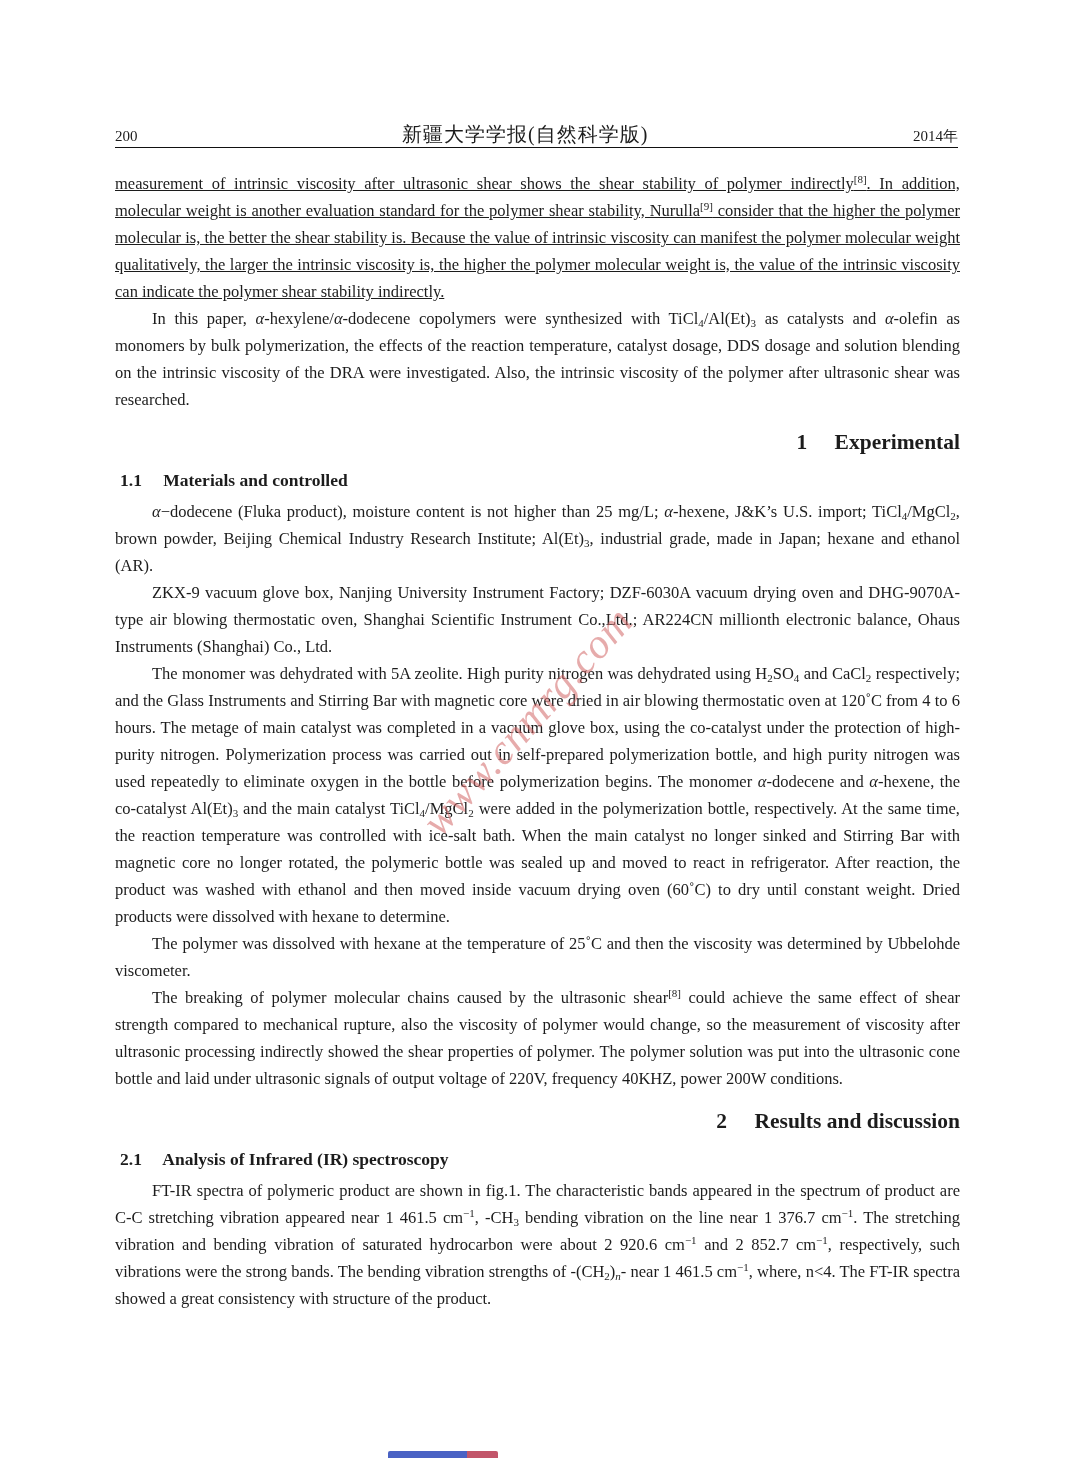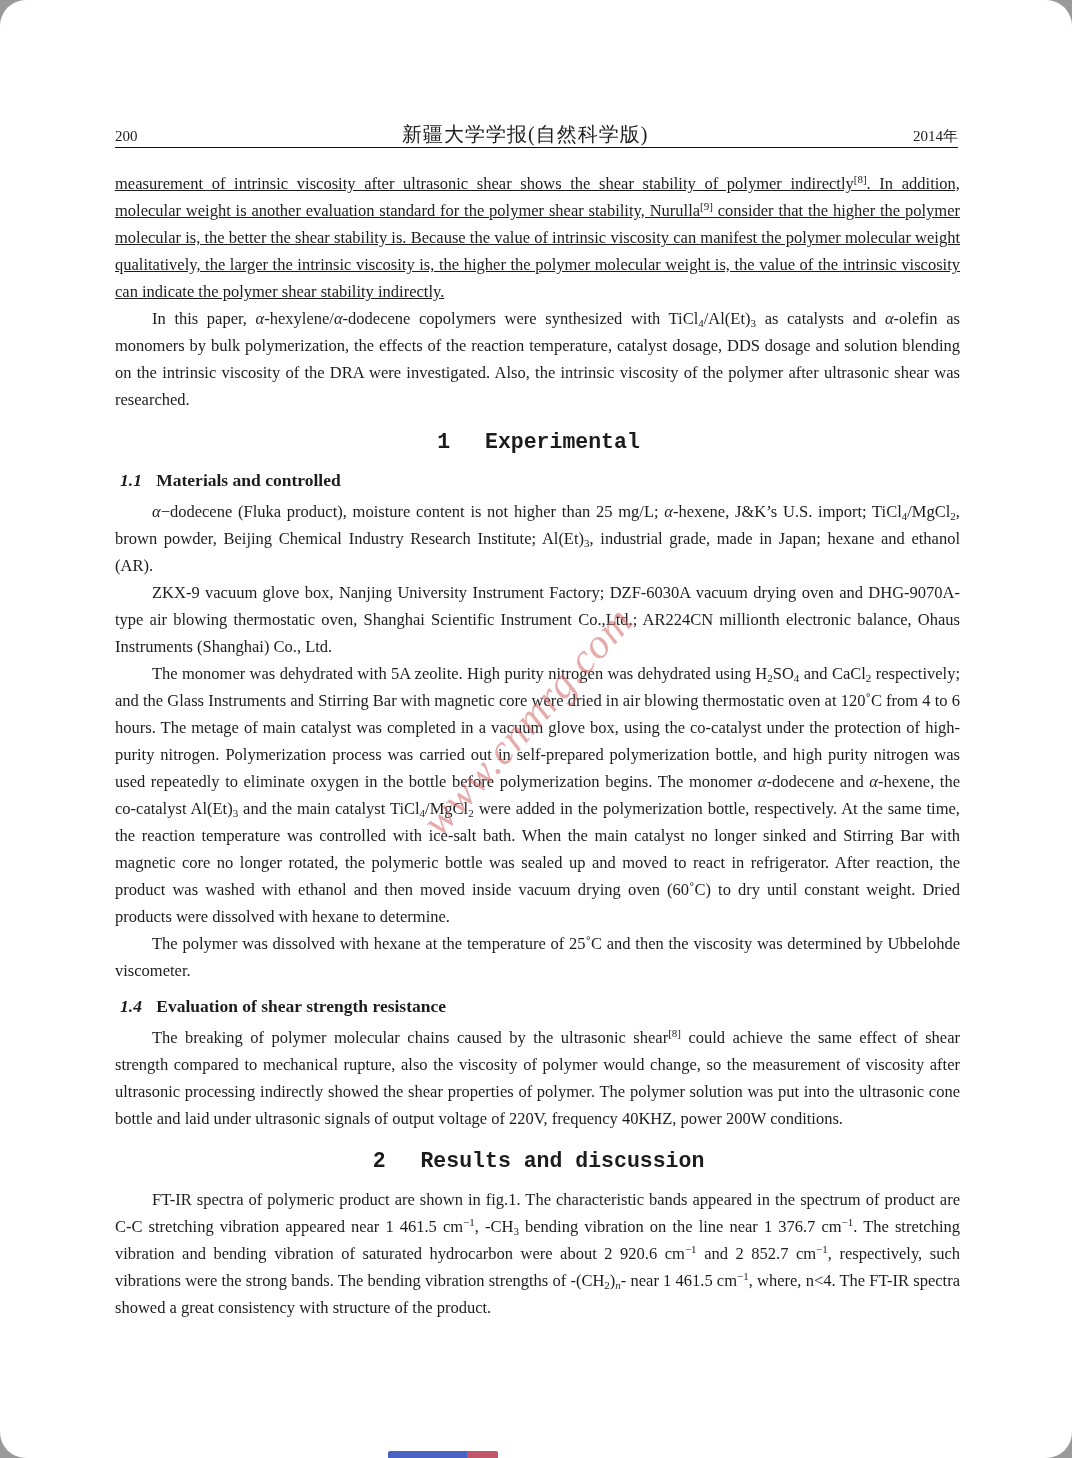--- a/index.html
+++ b/index.html
@@ -8,21 +8,20 @@
     width: 1072px; height: 1458px;
     font-family: "Liberation Serif", serif;
     position: relative;
   }
   .page {
     position: absolute; inset: 0;
     width: 1072px; height: 1458px;
     background: #ffffff;
     overflow: hidden;
     color: #1c1c1c;
-    border-radius: 26px;
   }
   
   .page-header {
     position: absolute;
     top: 121px; left: 115px; right: 114px;
     display: flex; justify-content: space-between; align-items: baseline;
     font-size: 15px;
   }
   .hdr-center { font-size: 20px; letter-spacing: 1px; }
   .header-rule {
@@ -39,29 +38,29 @@
     line-height: 27px;
     text-align: justify;
   }
   .para { text-indent: 37px; }
   .para.no-indent { text-indent: 0; text-decoration: underline; }
   sup { font-size: 11px; line-height: 0; position: relative; top: -6px; vertical-align: baseline; }
   sub { font-size: 11px; line-height: 0; position: relative; top: 3px;  vertical-align: baseline; }
   h1.sec {
     font-size: 21.5px; font-weight: bold;
     margin: 15px 0 11px 2px;
-    text-align: center; line-height: 28px; font-family: Liberation Mono, monospace;
+    text-align: right; line-height: 28px;
   }
   h1.sec .sec-num { display: inline-block; margin-right: 22px; }
   h2.subsec {
     font-size: 17.5px; font-weight: bold;
     margin: 9px 0 5px 5px;
     text-align: left; line-height: 26px;
   }
-  h2.subsec .subsec-num { display: inline-block; margin-right: 10px; font-style: italic; }
+  h2.subsec .subsec-num { display: inline-block; margin-right: 17px; }
   
   .watermark {
     position: absolute;
     left: 430px; top: 805px;
     transform: rotate(-48deg);
     transform-origin: left center;
     font-size: 42px;
     font-style: italic;
     letter-spacing: 1px;
     color: rgba(210, 102, 102, 0.55);
@@ -103,31 +102,31 @@
       <span class="subsec-num">1.1</span>
       <span class="subsec-title">Materials and controlled</span>
     </h2>
     <p class="para"><i>α</i>−dodecene (Fluka product), moisture content is not higher than 25 mg/L; <i>α</i>-hexene, J&amp;K’s U.S. import; TiCl<sub>4</sub>/MgCl<sub>2</sub>, brown powder, Beijing Chemical Industry Research Institute; Al(Et)<sub>3</sub>, industrial grade, made in Japan; hexane and ethanol (AR).</p>
     <p class="para">ZKX-9 vacuum glove box, Nanjing University Instrument Factory; DZF-6030A vacuum drying oven and DHG-9070A-type air blowing thermostatic oven, Shanghai Scientific Instrument Co.,Ltd.; AR224CN millionth electronic balance, Ohaus Instruments (Shanghai) Co., Ltd.</p>
 
     <p class="para">The monomer was dehydrated with 5A zeolite.  High purity nitrogen was dehydrated using H<sub>2</sub>SO<sub>4</sub> and CaCl<sub>2</sub> respectively; and the Glass Instruments and Stirring Bar with magnetic core were dried in air blowing thermostatic oven at 120˚C from 4 to 6 hours.  The metage of main catalyst was completed in a vacuum glove box, using the co-catalyst under the protection of high-purity nitrogen.  Polymerization process was carried out in self-prepared polymerization bottle, and high purity nitrogen was used repeatedly to eliminate oxygen in the bottle before polymerization begins. The monomer <i>α</i>-dodecene and <i>α</i>-hexene, the co-catalyst Al(Et)<sub>3</sub> and the main catalyst TiCl<sub>4</sub>/MgCl<sub>2</sub> were added in the polymerization bottle, respectively.  At the same time, the reaction temperature was controlled with ice-salt bath. When the main catalyst no longer sinked and Stirring Bar with magnetic core no longer rotated, the polymeric bottle was sealed up and moved to react in refrigerator.  After reaction, the product was washed with ethanol and then moved inside vacuum drying oven (60˚C) to dry until constant weight. Dried products were dissolved with hexane to determine.</p>
 
     <p class="para">The polymer was dissolved with hexane at the temperature of 25˚C and then the viscosity was determined by Ubbelohde viscometer.</p>
 
-    <h2 class="subsec">
-      <span class="subsec-num">1.4</span>
-      <span class="subsec-title">Evaluation of shear strength resistance</span>
-    </h2>
     <p class="para">The breaking of polymer molecular chains caused by the ultrasonic shear<sup>[8]</sup> could achieve the same effect of shear strength compared to mechanical rupture, also the viscosity of polymer would change, so the measurement of viscosity after ultrasonic processing indirectly showed the shear properties of polymer.  The polymer solution was put into the ultrasonic cone bottle and laid under ultrasonic signals of output voltage of 220V, frequency 40KHZ, power 200W conditions.</p>
 
     <h1 class="sec">
       <span class="sec-num">2</span>
       <span class="sec-title">Results and discussion</span>
     </h1>
 
+    <h2 class="subsec">
+      <span class="subsec-num">2.1</span>
+      <span class="subsec-title">Analysis of Infrared (IR) spectroscopy</span>
+    </h2>
     <p class="para">FT-IR spectra of polymeric product are shown in fig.1.  The characteristic bands appeared in the spectrum of product are C-C stretching vibration appeared near 1 461.5 cm<sup>−1</sup>, -CH<sub>3</sub> bending vibration on the line near 1 376.7 cm<sup>−1</sup>. The stretching vibration and bending vibration of saturated hydrocarbon were about 2 920.6 cm<sup>−1</sup> and 2 852.7 cm<sup>−1</sup>, respectively, such vibrations were the strong bands.  The bending vibration strengths of -(CH<sub>2</sub>)<sub><i>n</i></sub>- near 1 461.5 cm<sup>−1</sup>, where, n&lt;4. The FT-IR spectra showed a great consistency with structure of the product.</p>
 
   </main>
 
   <div class="watermark">www.cnmrg.com</div>
 
   <div class="bottom-stamp"></div>
 
 </div>
 

